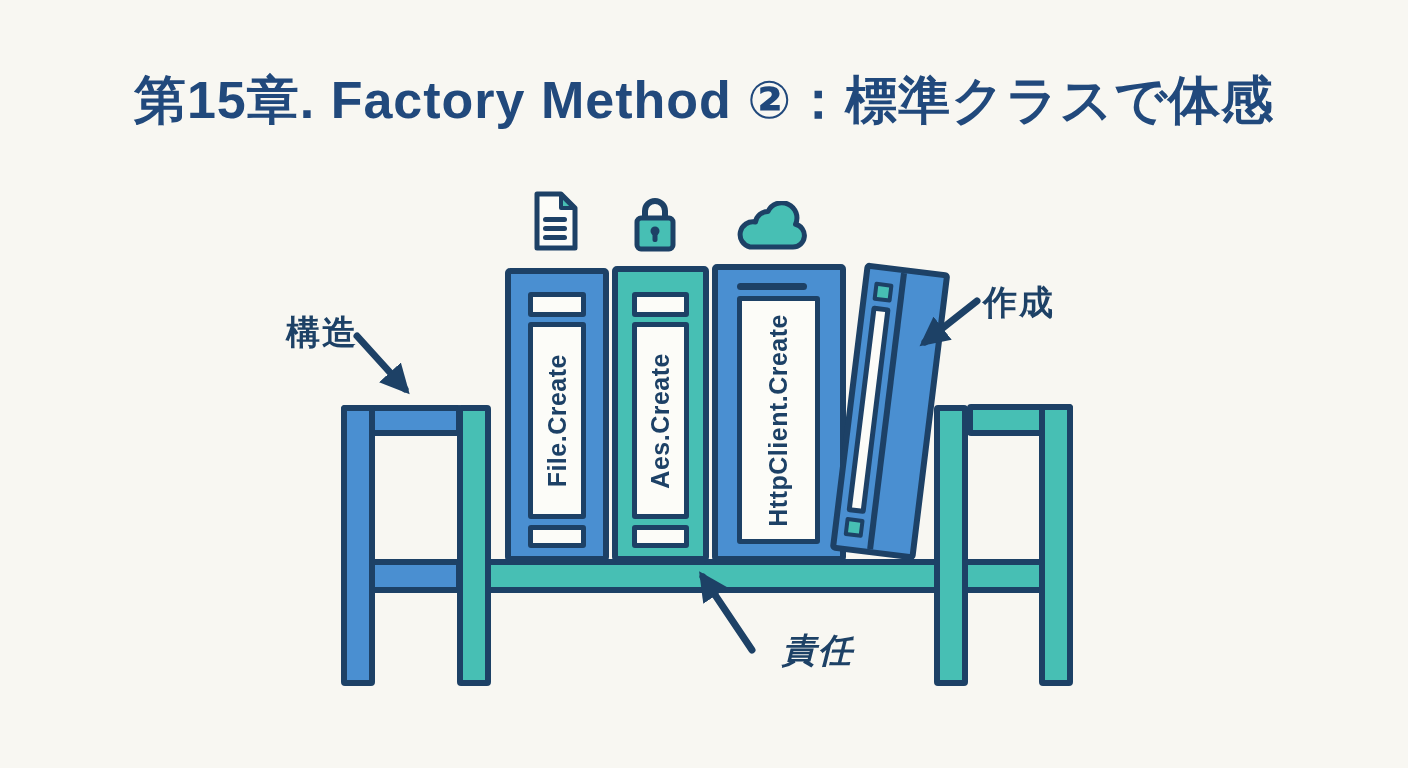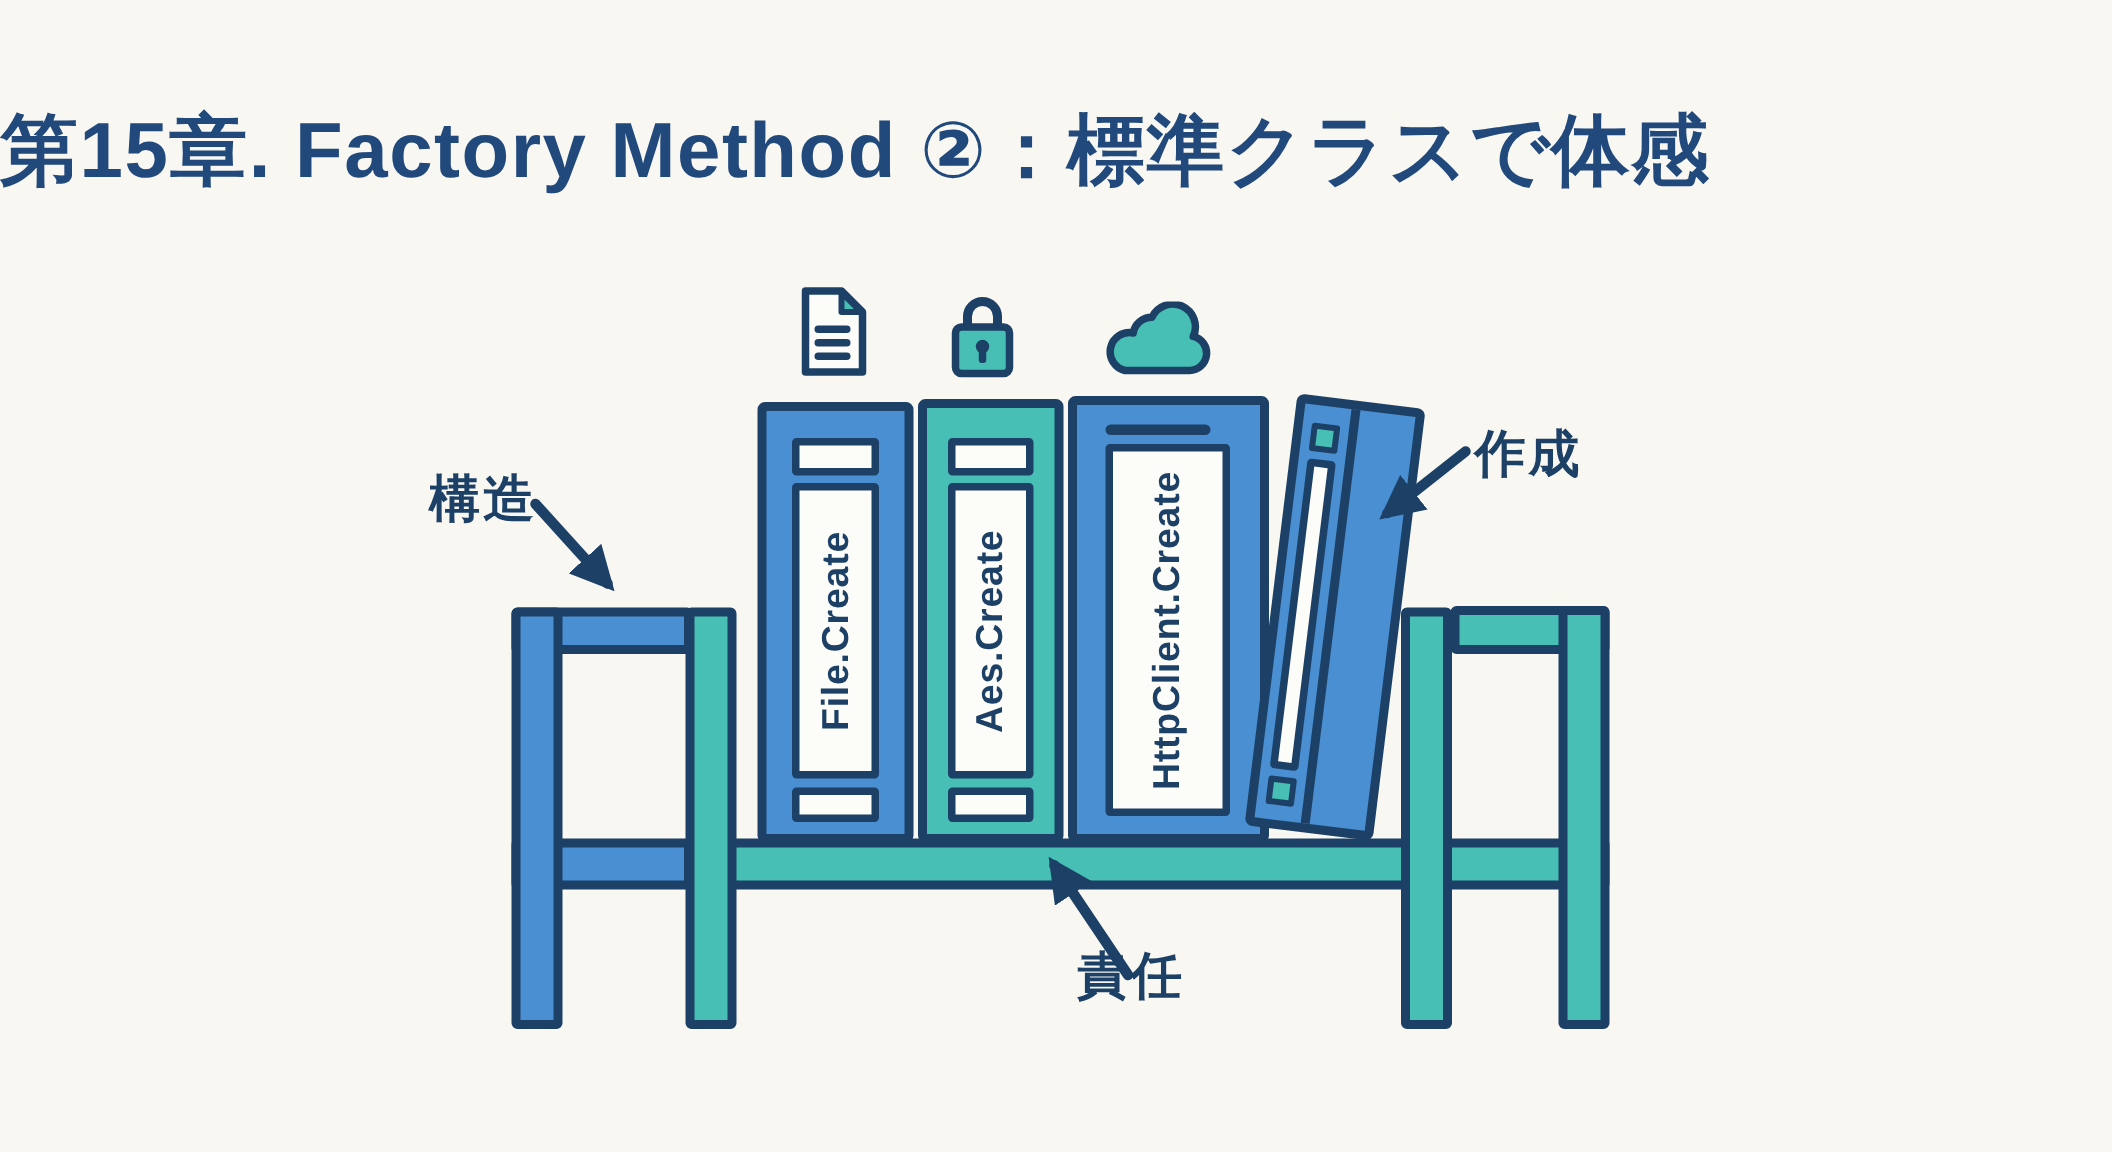--- a/index.html
+++ b/index.html
@@ -12,21 +12,21 @@
   }
   *{box-sizing:border-box;margin:0;padding:0;}
   html,body{width:1408px;height:768px;overflow:hidden;}
   body{
     background:var(--c-background);
     font-family:"Liberation Sans","DejaVu Sans",sans-serif;
     position:relative;
   }
   .title{
     position:absolute;top:66px;left:0;width:100%;
-    text-align:left;font-size:52px;font-weight:700;
+    text-align:center;font-size:52px;font-weight:700;
     color:var(--c-title);letter-spacing:1px;white-space:nowrap;
   }
   .scene{position:absolute;left:0;top:0;width:1408px;height:768px;}
   .abs{position:absolute;}
   
   .bar{border:6px solid var(--c-outline);border-radius:4px;}
   .blue{background:var(--c-blue);}
   .teal{background:var(--c-teal);}
   
   .book{
@@ -128,21 +128,21 @@
 
   <div class="book blue" style="left:833px;top:264px;width:86px;height:290px;transform:rotate(7deg);transform-origin:35% 90%;">
     <div class="tealblock" style="left:6px;top:12px;width:19px;height:19px;"></div>
     <div class="whitebox" style="left:6px;top:36px;width:19px;height:208px;"></div>
     <div class="tealblock" style="left:6px;top:249px;width:19px;height:19px;"></div>
     <div class="divider" style="left:31px;top:0;width:6px;height:278px;"></div>
   </div>
 
   <div class="ann" style="left:286px;top:310px;">構造</div>
   <div class="ann" style="left:983px;top:280px;">作成</div>
-  <div class="ann" style="left:718px;top:628px;">責任</div>
+  <div class="ann" style="left:782px;top:628px;font-style:italic;">責任</div>
 
   <svg class="abs" style="left:0;top:0;pointer-events:none;" width="1408" height="768" viewBox="0 0 1408 768">
     <defs>
       <marker id="ah" markerUnits="strokeWidth" markerWidth="4.6" markerHeight="4.2" refX="3.2" refY="2.1" orient="auto">
         <path d="M0,0 L4.2,2.1 L0,4.2 Z" fill="#1d4166"></path>
       </marker>
     </defs>
     <line x1="357" y1="336" x2="405" y2="389" stroke="#1d4166" stroke-width="7" stroke-linecap="round" marker-end="url(#ah)"></line>
     <line x1="977" y1="301" x2="925" y2="342" stroke="#1d4166" stroke-width="7" stroke-linecap="round" marker-end="url(#ah)"></line>
     <line x1="752" y1="650" x2="703" y2="577" stroke="#1d4166" stroke-width="7" stroke-linecap="round" marker-end="url(#ah)"></line>

